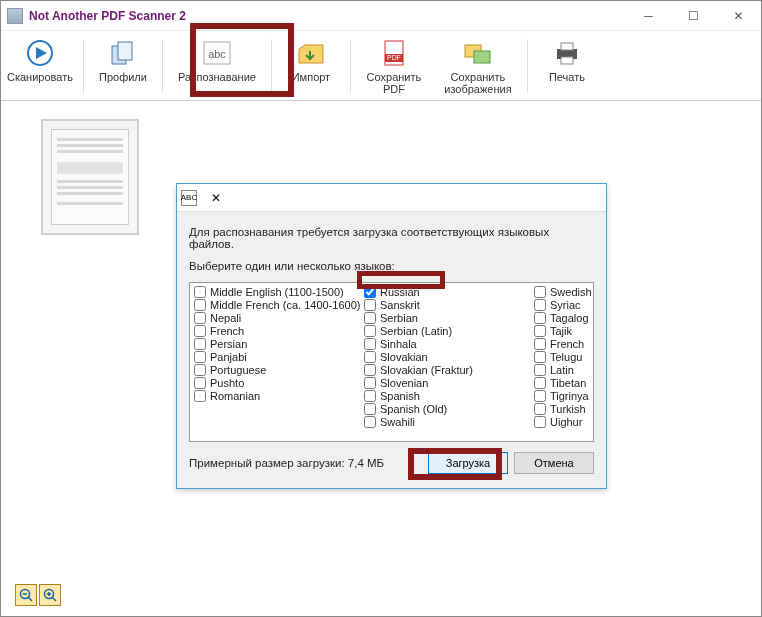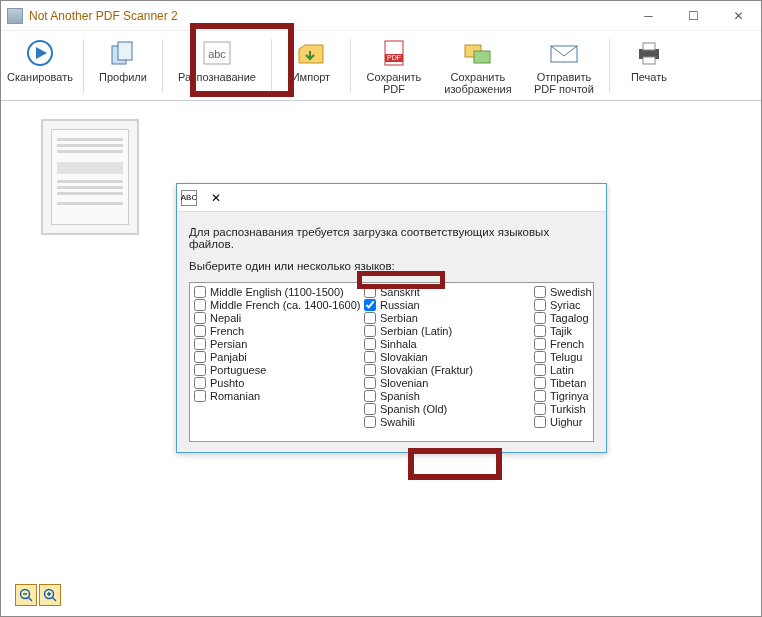--- a/index.html
+++ b/index.html
@@ -21,21 +21,21 @@
   display: flex;
   align-items: center;
   border-bottom: 1px solid #eee;
 }
 .titlebar .app-icon {
   width: 16px; height: 16px;
   margin: 0 6px;
   background: linear-gradient(#bcd, #9ab);
   border: 1px solid #89a;
 }
-.titlebar .title { color: #a16207; flex: 1; }
+.titlebar .title { color: #701a75; flex: 1; font-weight: bold; }
 .win-controls { display: flex; }
 .win-btn {
   width: 45px; height: 30px;
   display: flex; align-items: center; justify-content: center;
   color: #555;
 }
 
 .toolbar {
   height: 70px;
   display: flex;
@@ -243,30 +243,20 @@
   <div class="tool-item" style="min-width:90px">
     <div class="icon-area">
       <svg width="32" height="28">
           <rect x="3" y="6" width="16" height="12" fill="#f8d26a" stroke="#b89030"></rect>
           <rect x="12" y="12" width="16" height="12" fill="#9fd487" stroke="#5c9a45"></rect>
         </svg>
     </div>
     <span style="white-space:pre-line">Сохранить
 изображения</span>
   </div>
-  <div class="tool-item" style="min-width:82px">
-    <div class="icon-area">
-      <svg width="32" height="26">
-          <rect x="3" y="6" width="26" height="16" fill="#fff" stroke="#4a7ba6"></rect>
-          <path d="M3 6 L16 16 L29 6" stroke="#4a7ba6" fill="none"></path>
-        </svg>
-    </div>
-    <span style="white-space:pre-line">Отправить
-PDF почтой</span>
-  </div>
   <div class="sep"></div>
   <div class="tool-item">
     <div class="icon-area">
       <svg width="30" height="28">
           <rect x="5" y="10" width="20" height="10" fill="#555"></rect>
           <rect x="9" y="4" width="12" height="7" fill="#fff" stroke="#888"></rect>
           <rect x="9" y="18" width="12" height="7" fill="#fff" stroke="#888"></rect>
         </svg>
     </div>
     <span>Печать</span>
@@ -319,27 +309,27 @@
             </label><label class="lang-item">
               <input type="checkbox" style="">
               <span>Portuguese</span>
             </label><label class="lang-item">
               <input type="checkbox" style="">
               <span>Pushto</span>
             </label><label class="lang-item">
               <input type="checkbox" style="">
               <span>Romanian</span>
             </label></div><div class="lang-col"><label class="lang-item">
-              <input type="checkbox" style="">
-              <span>Sanskrit</span>
-            </label><label class="lang-item">
               <input type="checkbox" checked="" style="">
               <span>Russian</span>
             </label><label class="lang-item">
               <input type="checkbox" style="">
+              <span>Sanskrit</span>
+            </label><label class="lang-item">
+              <input type="checkbox" style="">
               <span>Serbian</span>
             </label><label class="lang-item">
               <input type="checkbox" style="">
               <span>Serbian (Latin)</span>
             </label><label class="lang-item">
               <input type="checkbox" style="">
               <span>Sinhala</span>
             </label><label class="lang-item">
               <input type="checkbox" style="">
               <span>Slovakian</span>
@@ -388,20 +378,26 @@
             </label><label class="lang-item">
               <input type="checkbox" style="">
               <span>Turkish</span>
             </label><label class="lang-item">
               <input type="checkbox" style="">
               <span>Uighur</span>
             </label></div></div>
 
       <div class="highlight-box" style="left:180px; top:59px; width:88px; height:18px; border-width:5px;"></div>
 
+      <div class="dlg-footer">
+        <span class="size-text">Примерный размер загрузки: 7,4 МБ</span>
+        <span class="footer-space"></span>
+        <div class="dlg-btn btn-primary">Загрузка</div>
+        <div class="dlg-btn">Отмена</div>
+      </div>
 
       <div class="highlight-box" style="left:231px; top:236px; width:94px; height:32px; border-width:6px;"></div>
     </div>
   </div>
 
   <div class="zoom-area">
     <div class="zoom-btn">
       <svg width="14" height="14">
           <circle cx="6" cy="6" r="4.5" fill="none" stroke="#1560b0" stroke-width="1.5"></circle>
           <line x1="9" y1="9" x2="13" y2="13" stroke="#1560b0" stroke-width="1.5"></line>

